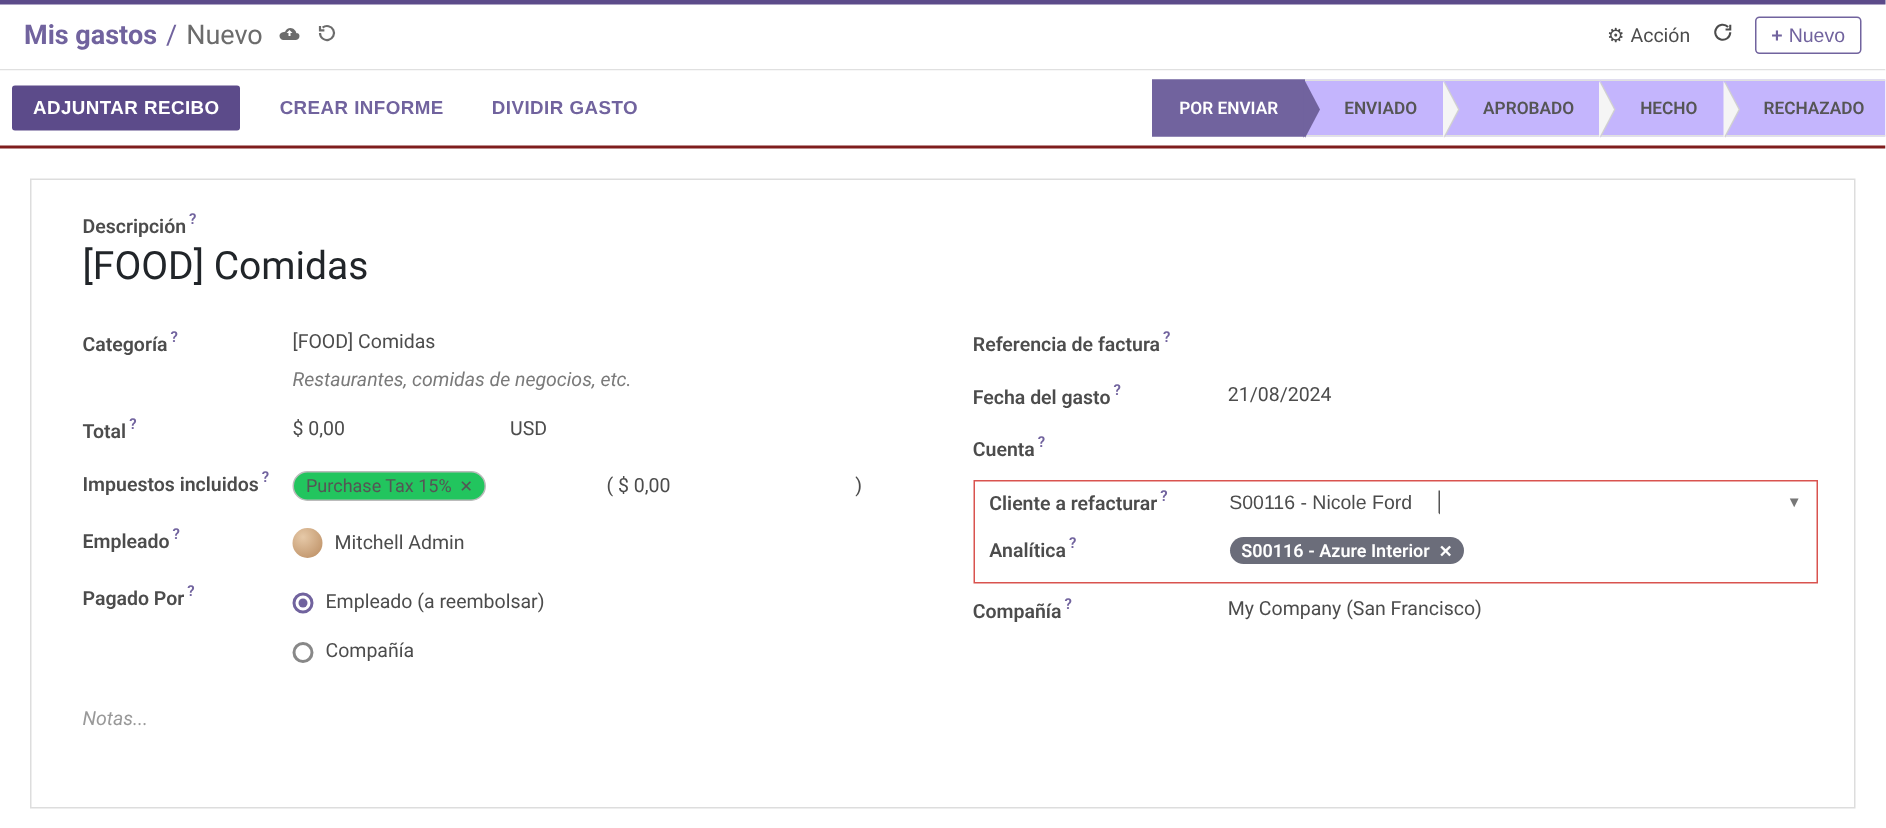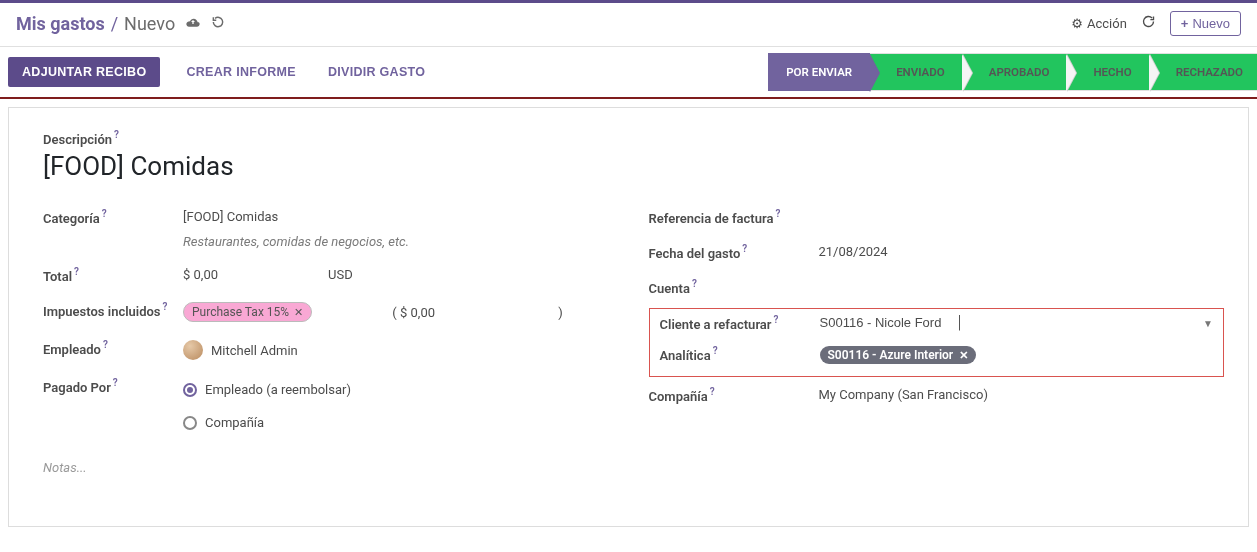--- a/index.html
+++ b/index.html
@@ -108,21 +108,21 @@
     margin-left: 48px;
   }
   .status {
     position: relative;
     display: flex;
     align-items: center;
     padding: 0 18px 0 26px;
     font-size: 11.5px;
     font-weight: 600;
     color: #555;
-    background: #22c55e;
+    background: #c4b5fd;
     border-top: 1px solid #e0e0e0;
     border-bottom: 1px solid #e0e0e0;
     cursor: pointer;
   }
   .status.first { padding-left: 18px; }
   .status::after {
     content: "";
     position: absolute;
     right: -9px;
     top: 0;
@@ -147,21 +147,21 @@
     background: #71639e;
     color: #fff;
     border-color: #71639e;
   }
   .status.active::after { border-left-color: #71639e; }
   .status.active::before { border-left-color: #71639e; }
   .status.last::after, .status.last::before { display: none; }
   .status.last { padding-right: 14px; }
 
   .form-sheet {
-    margin: 8px;
+    margin: 20px;
     border: 1px solid #ddd;
     background: #fff;
     padding: 24px 34px 44px 34px;
     min-height: 420px;
   }
   .field-label {
     font-size: 13px;
     font-weight: 600;
     color: #4c4c4c;
     display: inline-flex;
@@ -196,21 +196,21 @@
   .fval .hint { font-style: italic; color: #7a7a7a; margin-top: 10px; display:block;}
   .total-sub { display: flex; gap: 110px; }
   .tag {
     display: inline-flex;
     align-items: center;
     border: 1px solid #bbb;
     border-radius: 12px;
     padding: 2px 8px;
     font-size: 12px;
     color: #555;
-    background: #f9a8d4;
+    background: #22c55e;
   }
   .tag .x { margin-left: 5px; cursor: pointer; font-size: 11px; }
   .tax-line { display:flex; gap: 80px; align-items: center;}
   .emp-line { display:inline-flex; align-items:center; gap:8px; }
   .avatar {
     width: 20px; height: 20px; border-radius: 50%;
     background: radial-gradient(circle at 35% 30%, #e6c9a8, #b98a5e);
     display: inline-block;
   }
   .radio-row { display:flex; align-items:center; gap:8px; margin-top:4px; }

